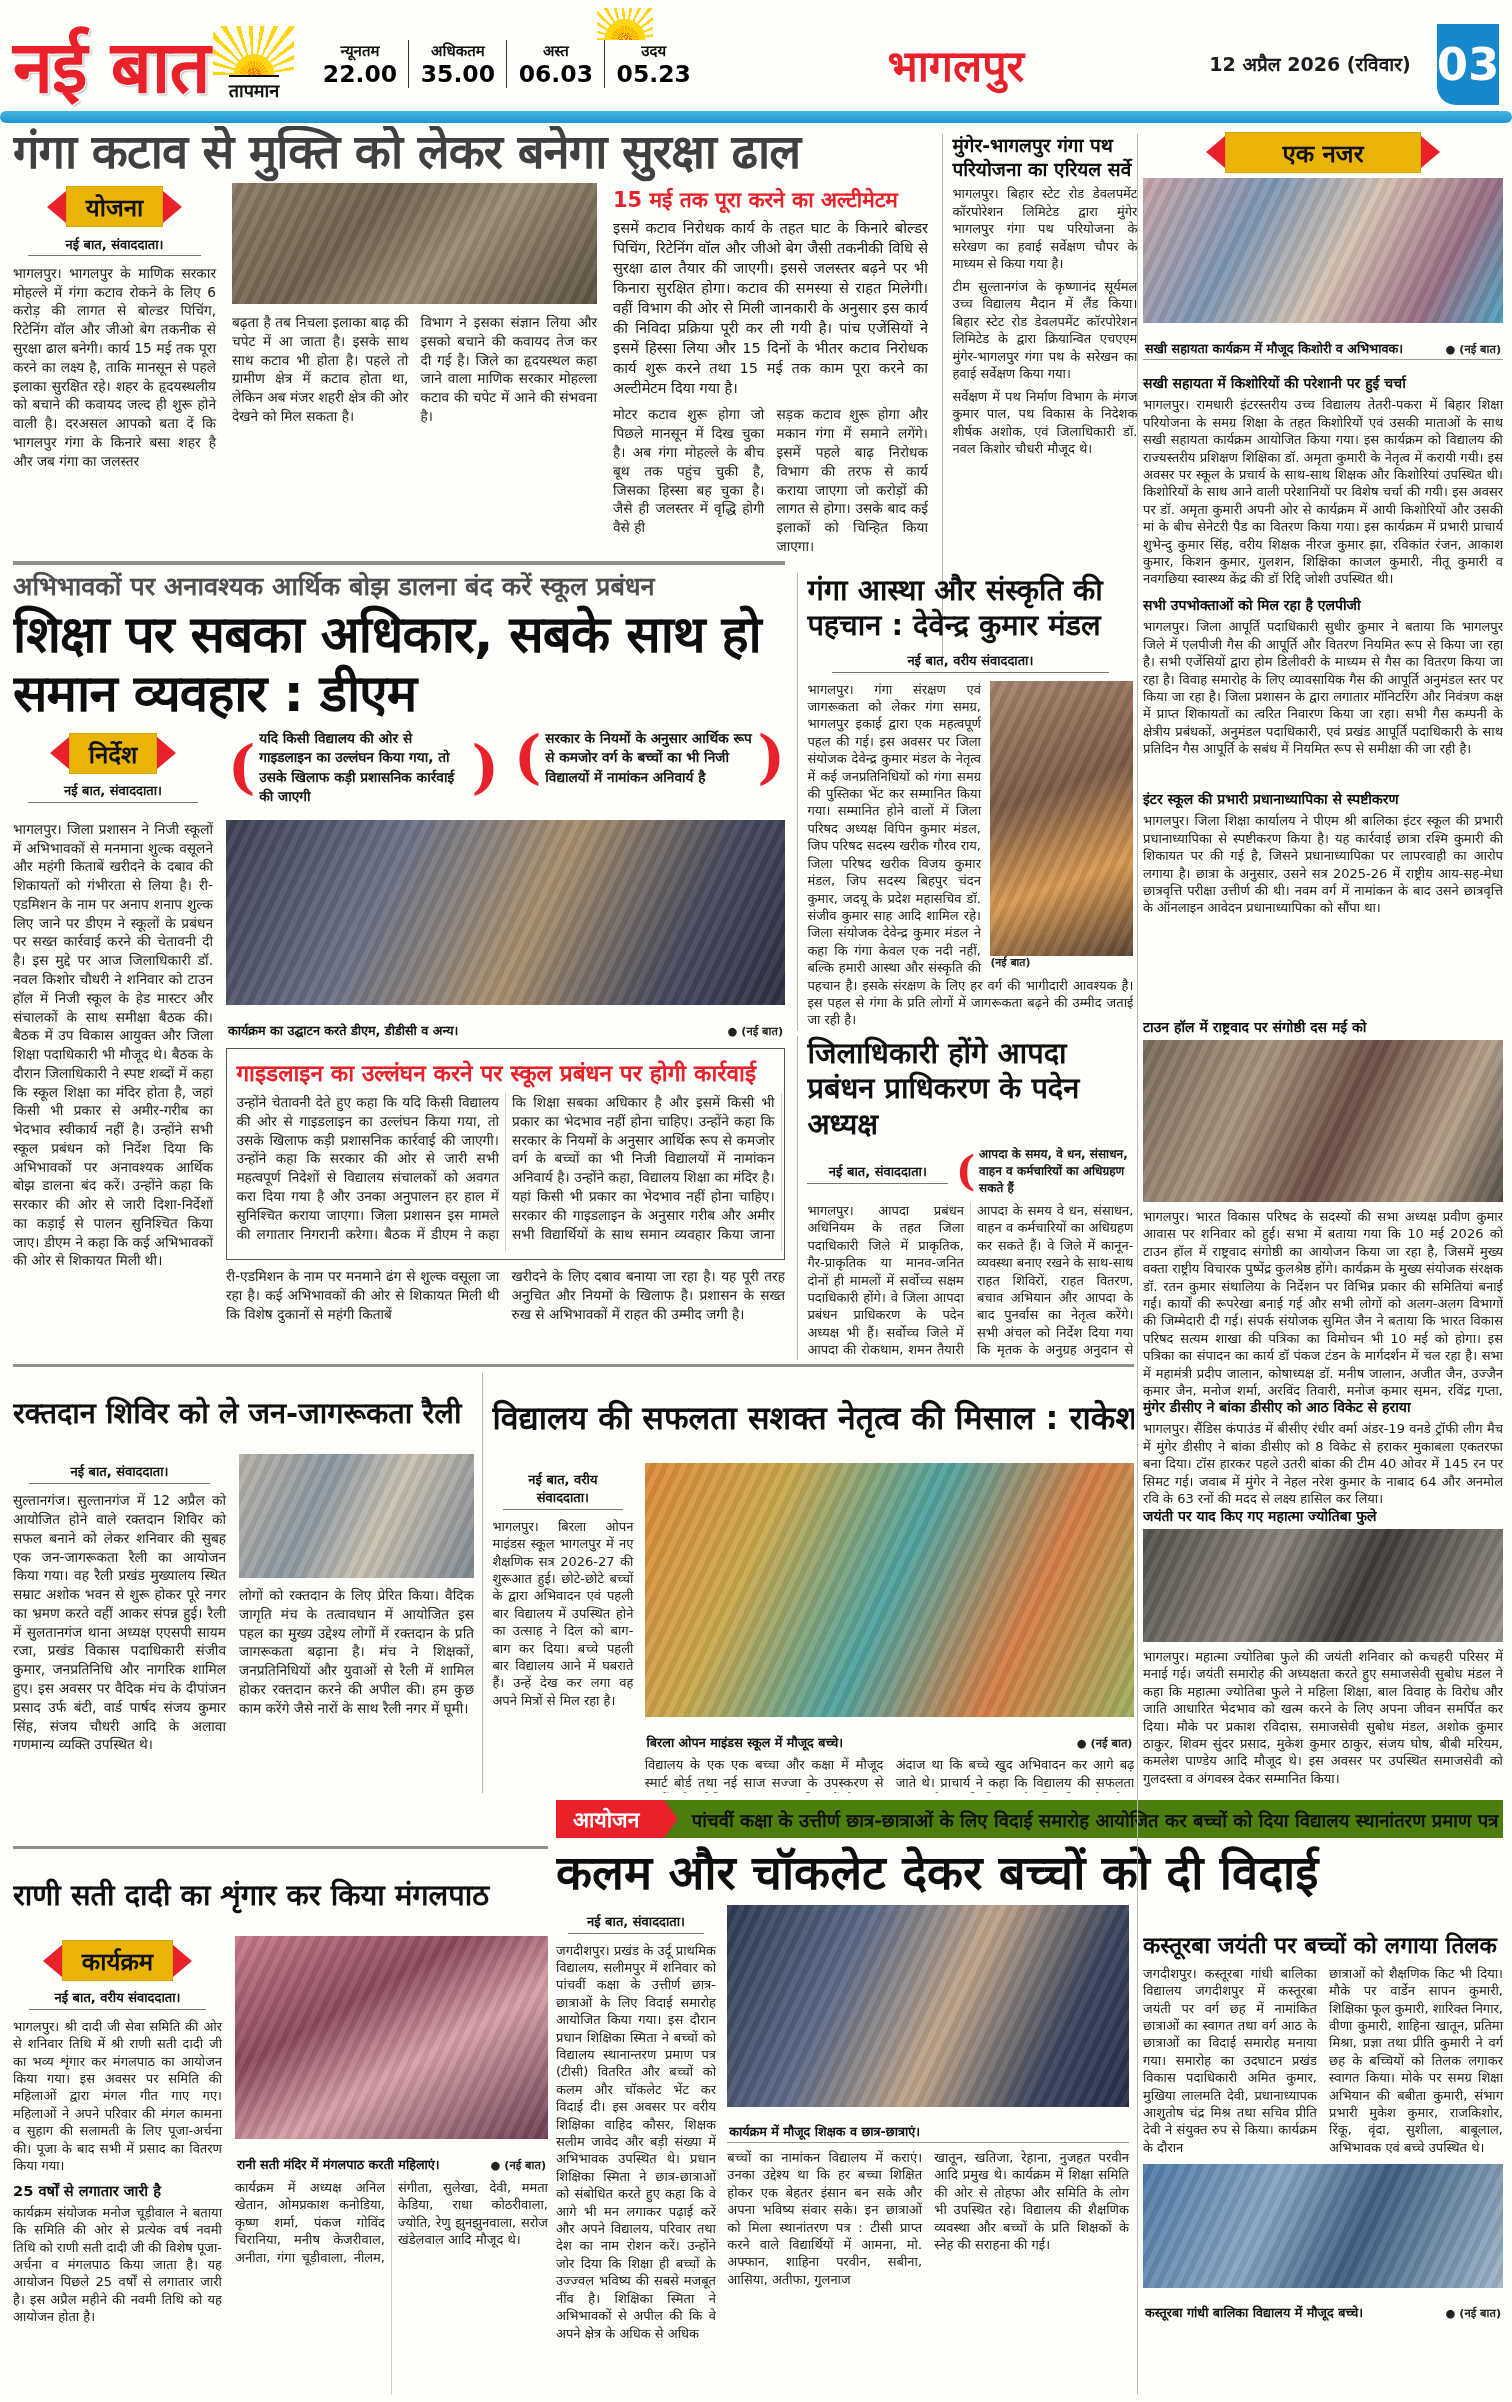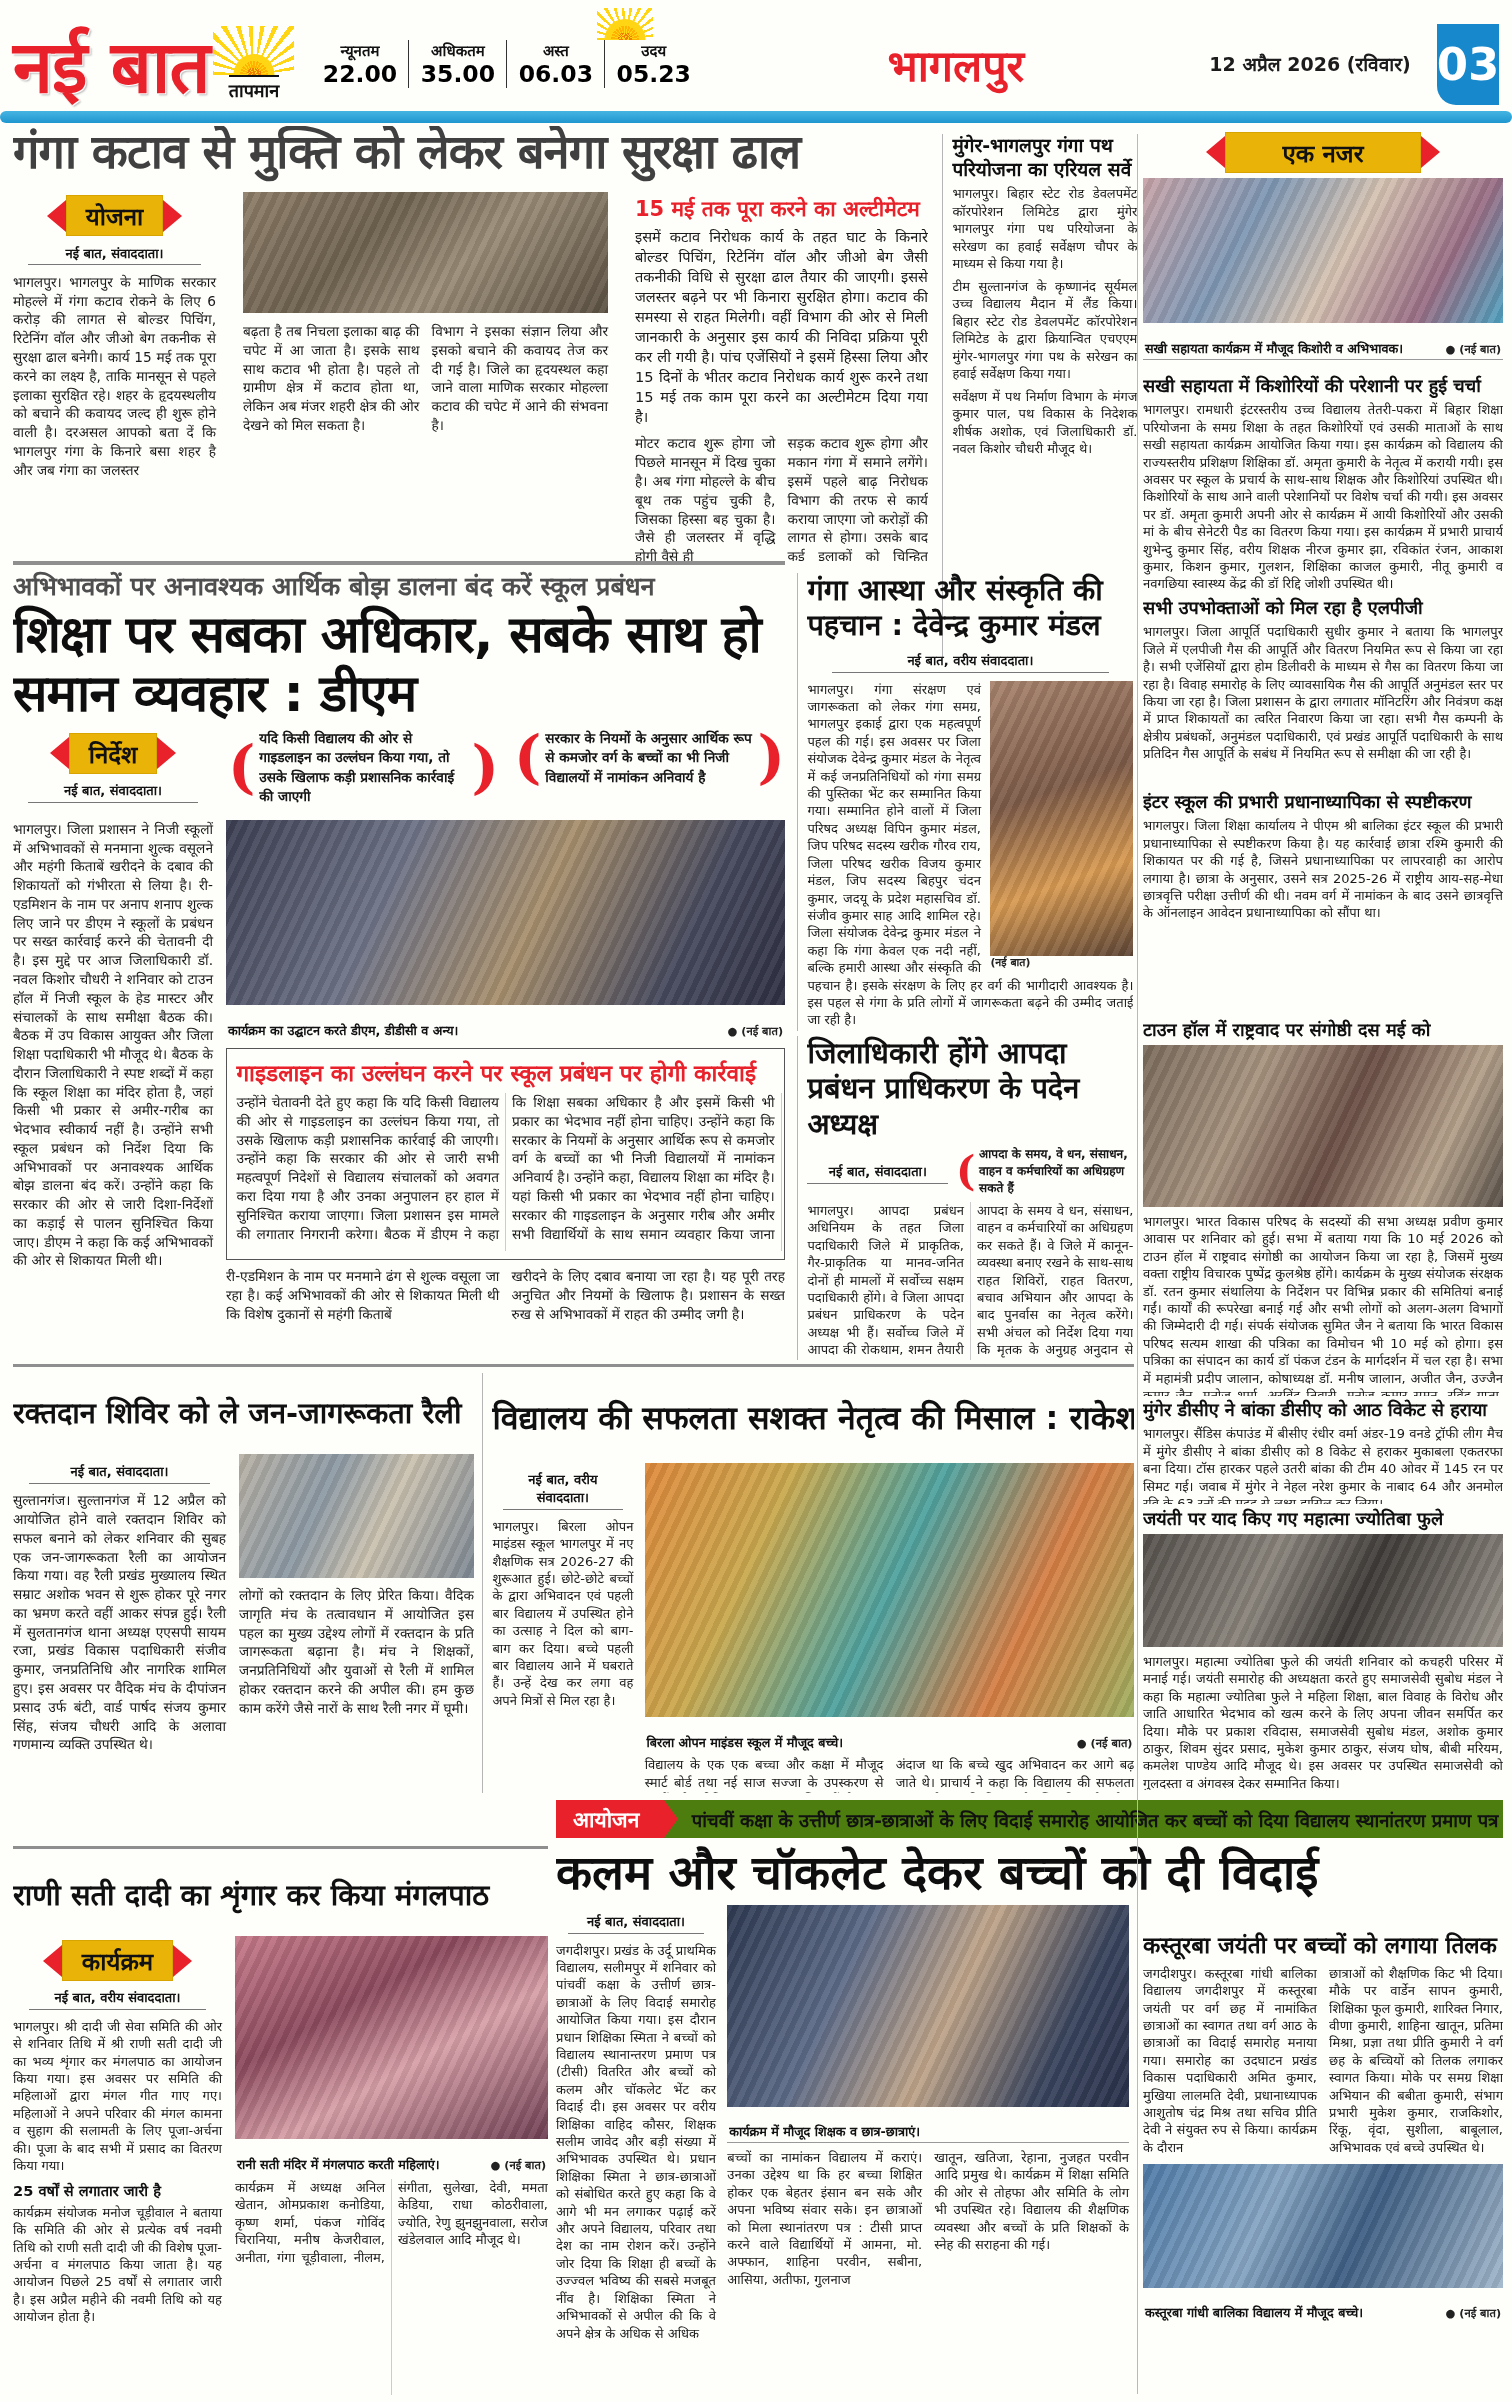--- a/index.html
+++ b/index.html
@@ -25,21 +25,21 @@
   .mdate{font-size:19px;font-weight:700;color:#1c1c1c;white-space:nowrap;margin-right:9.4px;}
   .pagebox{width:62px;height:81px;background:#1788cb;color:#fff;font-size:45px;font-weight:900;display:flex;align-items:center;justify-content:center;border-radius:0 0 0 19px;flex:none;}
   .bluebar{position:absolute;left:0;top:111px;width:1512px;height:12.2px;background:linear-gradient(#45b4e2,#1f96cf);border-radius:6.6px;}
   
   .h-top{font-size:47px;font-weight:900;color:#404040;line-height:1.12;letter-spacing:-0.9px;}
   .h-xl{font-size:51px;font-weight:900;color:#0e0e0e;line-height:1.16;letter-spacing:-0.9px;}
   .h-m{font-size:29px;font-weight:900;color:#101010;line-height:1.22;}
   .h-band{font-size:29px;font-weight:900;color:#101010;line-height:1.15;white-space:nowrap;}
   .h-band2{font-size:32px;font-weight:900;color:#101010;line-height:1.15;white-space:nowrap;}
   .h-fw{font-size:47px;font-weight:900;color:#0e0e0e;line-height:1.1;white-space:nowrap;}
-  .rail-h{font-size:18px;font-weight:900;color:#0f0f0f;line-height:1.25;margin:0 0 3.8px 0;}
+  .rail-h{font-size:14px;font-weight:900;color:#0f0f0f;line-height:1.25;margin:0 0 3.8px 0;}
   .kicker{font-size:25.4px;font-weight:800;color:#4f4f4f;line-height:1.2;}
   .body{font-size:13.7px;line-height:1.37;text-align:justify;color:#1a1a1a;}
   .body-s{font-size:13px;line-height:1.34;}
   .byline{font-size:13px;font-weight:700;text-align:center;color:#111;padding:3.8px 0 2.8px;border-bottom:1.1px solid #777;width:85%;margin:3.8px auto 7.5px;}
   .subred{color:#e8212a;font-size:21px;font-weight:900;margin:1.9px 0 5.6px;}
   .boldlead{font-size:14.6px;font-weight:800;color:#111;margin:5.6px 0 3.8px;}
   .two{display:flex;gap:12.2px;}
   .two>*{flex:1;min-width:0;}
   .cols2{column-count:2;column-gap:13px;column-rule:0.9px solid #ccc;}
   
@@ -113,21 +113,21 @@
       </div>
     </div>
     <div class="city">भागलपुर</div>
     <div class="mdate">12 अप्रैल 2026 (रविवार)</div>
     <div class="pagebox">03</div>
   </header>
   <div class="bluebar"></div>
 
   <section class="art" style="left:13px;top:126px;width:915px;height:435px;">
     <h1 class="h-top" style="margin:0;">गंगा कटाव से मुक्ति को लेकर बनेगा सुरक्षा ढाल</h1>
-    <div style="display:flex;gap:27px;margin-top:13px;">
+    <div style="display:flex;gap:16px;margin-top:4px;">
       <div style="width:203px;flex:none;">
         <div class="tagwrap">
           <span class="tarrow l"></span>
           <span class="tag">योजना</span>
           <span class="tarrow r"></span>
         </div>
         <div class="byline">नई बात, संवाददाता।</div>
         <div class="body">भागलपुर। भागलपुर के माणिक सरकार मोहल्ले में गंगा कटाव रोकने के लिए 6 करोड़ की लागत से बोल्डर पिचिंग, रिटेनिंग वॉल और जीओ बेग तकनीक से सुरक्षा ढाल बनेगी। कार्य 15 मई तक पूरा करने का लक्ष्य है, ताकि मानसून से पहले इलाका सुरक्षित रहे। शहर के हृदयस्थलीय को बचाने की कवायद जल्द ही शुरू होने वाली है। दरअसल आपको बता दें कि भागलपुर गंगा के किनारे बसा शहर है और जब गंगा का जलस्तर</div>
       </div>
       <div style="width:365px;flex:none;">

